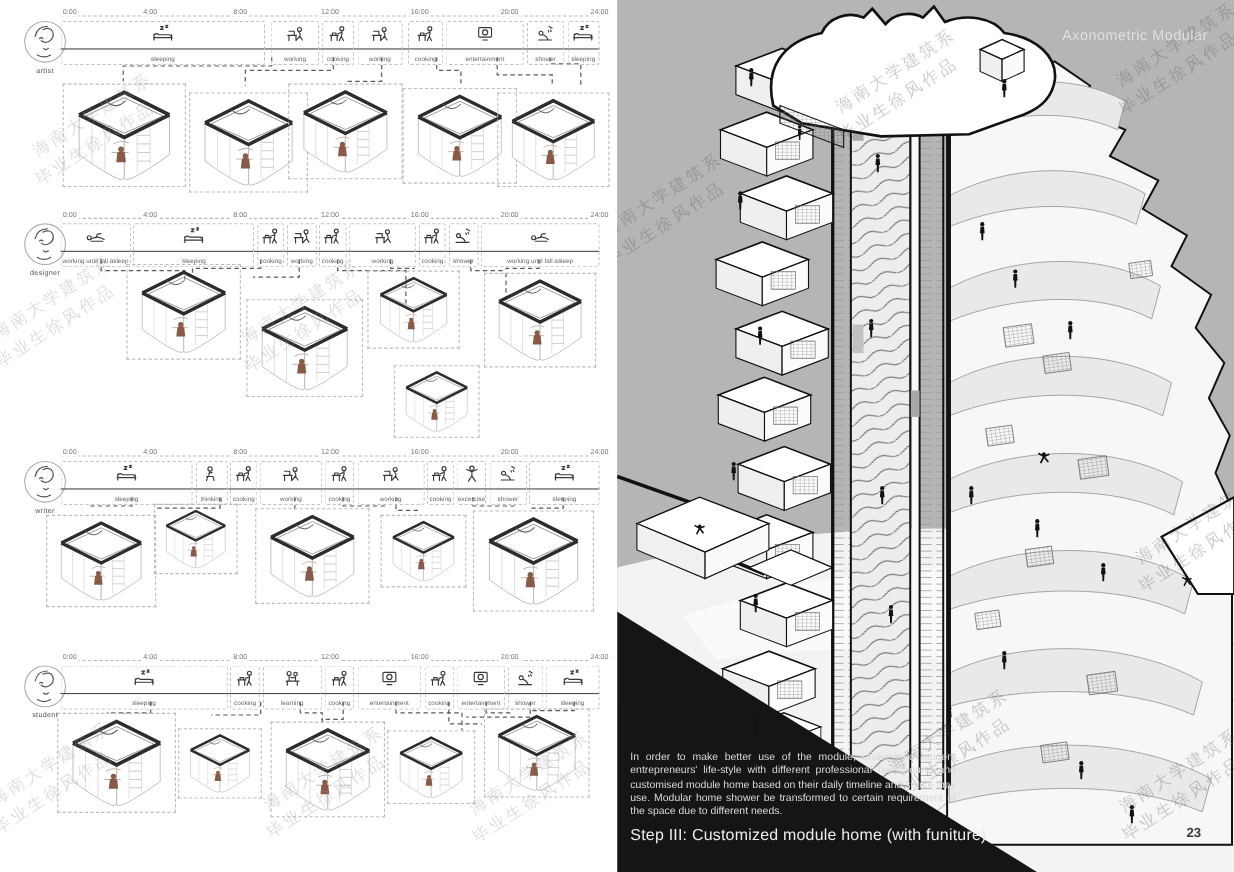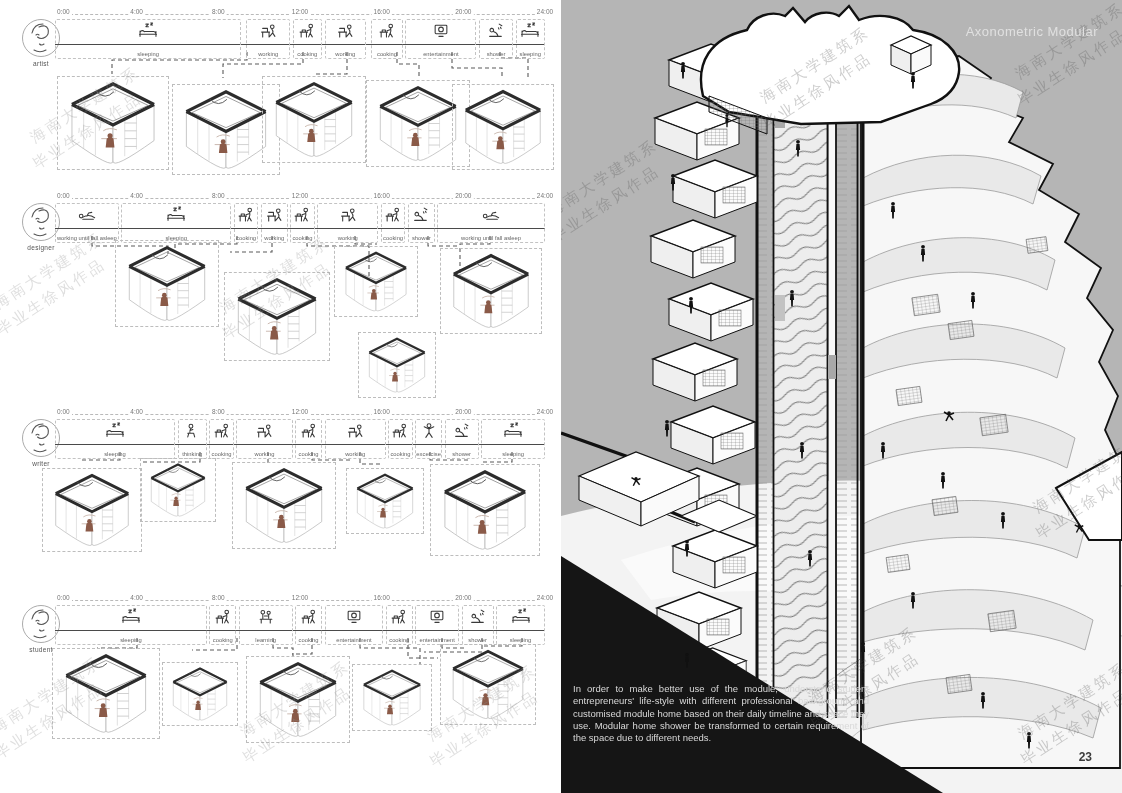--- a/index.html
+++ b/index.html
@@ -764,15 +764,16 @@
         <span>海南大学建筑系</span>
         <span>毕业生徐风作品</span>
       </div>
     <div class="wm on-gray" style="left:455px;top:688px">
         <span>海南大学建筑系</span>
         <span>毕业生徐风作品</span>
       </div>
 
     <div class="axo-label">Axonometric Modular</div>
     <div class="caption">In order to make better use of the module, understand student entrepreneurs' life-style with different professional background and customised module home based on their daily timeline and space they use. Modular home shower be transformed to certain requirement of the space due to different needs.</div>
+    <div class="step-title">Step III: Customized module home (with funiture)</div>
     <div class="page-num">23</div>
   </div>
 </div>
 
 </body></html>

